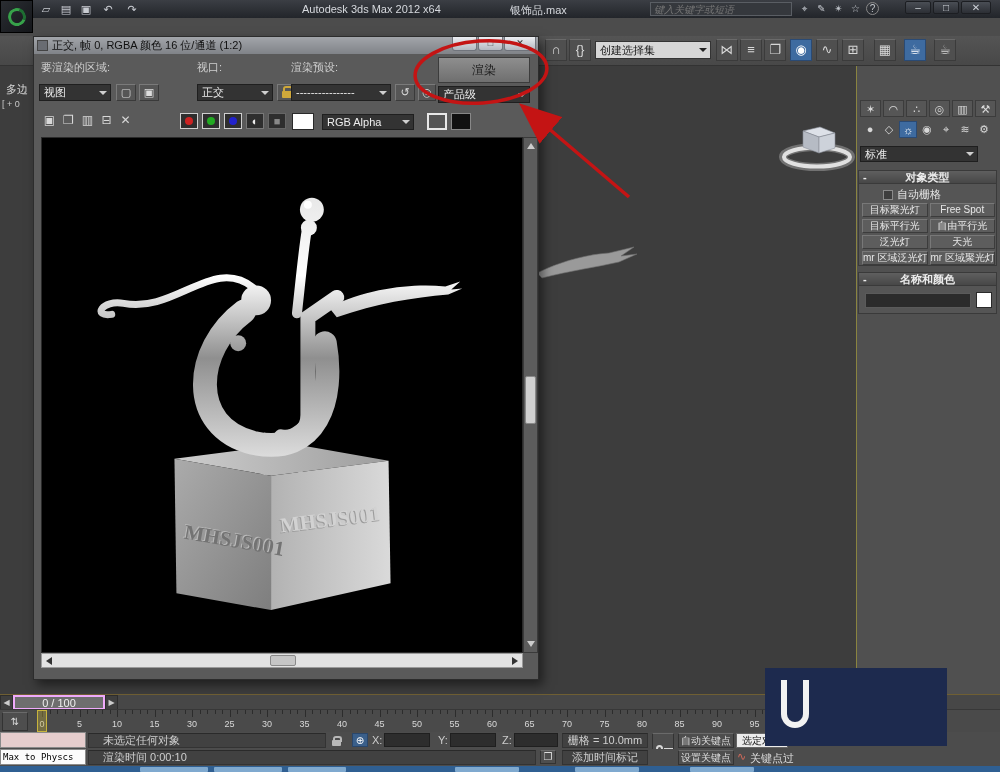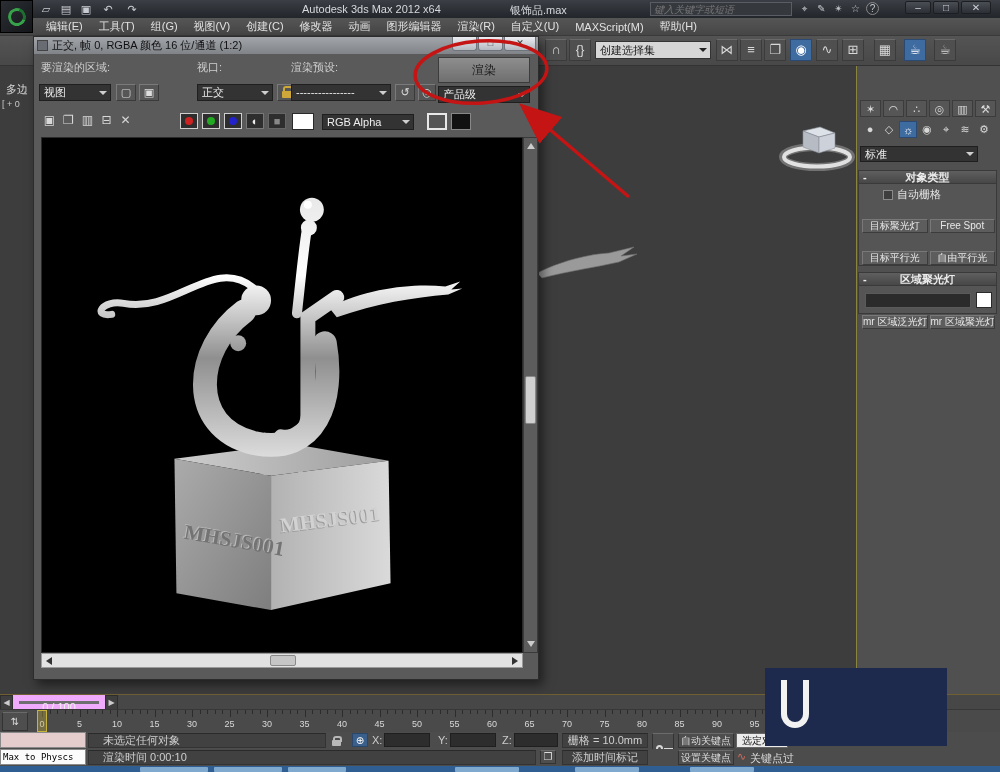--- a/index.html
+++ b/index.html
@@ -35,21 +35,21 @@
   
   #command-panel { left:857px; top:66px; width:143px; height:628px; background:#505050; z-index:1; }
   .cp-tab { top:34px; width:21px; height:17px; text-align:center; line-height:16px; color:#d8d8d8; font-size:11px; background:#565656; border:1px solid #3c3c3c; }
   .cp-cat { top:55px; width:18px; height:17px; text-align:center; line-height:16px; color:#d8d8d8; font-size:11px; }
   .cp-cat.active { background:#3e6ba0; border:1px solid #2a4a74; color:#fff; }
   .dark-dd { background:#333; border:1px solid #1f1f1f; color:#eee; line-height:14px; padding:0 4px; }
   .rollout { background:#555; border:1px solid #3a3a3a; }
   .rollout-head { height:13px; background:linear-gradient(#5f5f5f,#474747); border-bottom:1px solid #3a3a3a; color:#ececec; font-weight:bold; text-align:center; font-size:11px; line-height:13px; position:relative; }
   .rollout-head .minus { position:absolute; left:4px; top:0; font-weight:bold; }
   #objtype-grid { position:absolute; left:3px; top:32px; width:133px; display:grid; grid-template-columns:1fr 1fr; gap:2px; }
-  .cp-btn { height:14px; background:#5d5d5d; border:1px solid #3c3c3c; border-top-color:#787878; border-left-color:#787878; color:#e8e8e8; font-size:10px; text-align:center; line-height:12px; overflow:hidden; white-space:nowrap;margin-top:16px; }
+  .cp-btn { height:14px; background:#5d5d5d; border:1px solid #3c3c3c; border-top-color:#787878; border-left-color:#787878; color:#e8e8e8; font-size:10px; text-align:center; line-height:12px; overflow:hidden; white-space:nowrap; }
   .checkbox { display:inline-block; width:10px; height:10px; background:#3e3e3e; border:1px solid #8a8a8a; vertical-align:-2px; margin-right:4px; }
 
   
   #rfw { left:33px; top:36px; width:506px; height:644px; background:#5a5a5a; border:1px solid #2c2c2c; box-shadow:4px 5px 10px rgba(0,0,0,.5); z-index:10; }
   #rfw-titlebar { left:0; top:0; width:504px; height:17px; background:linear-gradient(#a2a5aa,#808388); color:#111; font-size:11px; line-height:16px; }
   .rfw-winbtn { top:0; height:14px; background:linear-gradient(#eceef2,#b4b8c0); border:1px solid #70747c; border-top:none; border-radius:0 0 3px 3px; color:#333; font-size:9px; text-align:center; line-height:13px; }
   .rfw-label { color:#cfcfcf; }
   .rfw-btn { background:#565656; border:1px solid #3a3a3a; border-top-color:#7a7a7a; border-left-color:#7a7a7a; color:#ddd; text-align:center; }
   #render-btn { left:404px; top:20px; width:92px; height:26px; background:linear-gradient(#8e8e8e,#6f6f6f); border:1px solid #3c3c3c; color:#1e1e1e; font-size:12px; text-align:center; line-height:24px; }
   .chan-btn { top:76px; width:18px; height:16px; background:#2e2e2e; border:1px solid #cfcfcf; text-align:center; line-height:14px; }
@@ -62,21 +62,21 @@
 
   .mini-lock { position:relative; display:inline-block; width:10px; height:7px; background:#cfa83a; border-radius:1px; }
   .mini-lock:before { content:""; position:absolute; top:-5px; left:1px; width:6px; height:5px; border:2px solid #cfa83a; border-bottom:none; border-radius:3px 3px 0 0; }
   .gray-lock { position:relative; display:inline-block; width:9px; height:6px; background:#b8b8b8; border-radius:1px; }
   .gray-lock:before { content:""; position:absolute; top:-4px; left:1px; width:5px; height:4px; border:2px solid #b8b8b8; border-bottom:none; border-radius:3px 3px 0 0; }
   .key-shape { position:relative; display:inline-block; width:7px; height:7px; border:2px solid #d8d8d8; border-radius:50%; }
   .key-shape:before { content:""; position:absolute; left:6px; top:1px; width:9px; height:2px; background:#d8d8d8; }
 
   
   #timeline-row { left:0; top:694px; width:1000px; height:15px; background:#474747; border-top:1px solid #6f5f33; z-index:5; }
-  #frame-box { left:13px; top:0; width:92px; height:15px; background:#6e6e6e; border:6px solid #f0abfc; color:#f0f0f0; text-align:center; line-height:13px; }
+  #frame-box { left:13px; top:0; width:92px; height:15px; background:#6e6e6e; border:2px solid #f0abfc; color:#f0f0f0; text-align:center; line-height:13px; }
   .tl-arrow { top:0; width:13px; height:15px; background:#3f3f3f; border:1px solid #2e2e2e; color:#ccc; font-size:8px; text-align:center; line-height:14px; }
   #trackbar { left:0; top:709px; width:1000px; height:23px; background:#4a4a4a; border-top:1px solid #383838; overflow:hidden; z-index:5; }
   .tick { position:absolute; top:0; width:1px; height:4px; background:#2c2c2c; }
   .tick.major { height:7px; }
   .tick-label { position:absolute; top:9px; transform:translateX(-50%); font-size:9px; color:#d8d8d8; }
   #frame-marker { left:37px; top:0; width:10px; height:22px; background:rgba(195,175,60,.35); border:1px solid #c8b43c; }
   #status-a { left:0; top:732px; width:1000px; height:17px; background:#4c4c4c; z-index:5; }
   #status-b { left:0; top:749px; width:1000px; height:17px; background:#4c4c4c; z-index:5; }
   .inset { background:#414141; border:1px solid #333; border-top-color:#2a2a2a; color:#cfcfcf; line-height:13px; padding:0 14px; }
   .sb-btn { background:#4e4e4e; border:1px solid #333; border-top-color:#6a6a6a; color:#ddd; text-align:center; line-height:13px; font-size:10px; }
@@ -113,34 +113,20 @@
     <span class="abs tb-mini" style="left:797px">⌖</span>
     <span class="abs tb-mini" style="left:814px">✎</span>
     <span class="abs tb-mini" style="left:831px">✴</span>
     <span class="abs tb-mini" style="left:848px">☆</span>
     <span class="abs tb-mini" style="left:866px;border:1px solid #888;border-radius:50%;width:13px;height:13px;line-height:11px">?</span>
     <span class="abs win-btn" style="left:905px;width:26px">–</span>
     <span class="abs win-btn" style="left:933px;width:26px">□</span>
     <span class="abs win-btn" style="left:961px;width:30px">✕</span>
   </div>
 
-  <div id="menubar" class="abs">
-      <span class="menu-item">编辑(E)</span>
-      <span class="menu-item">工具(T)</span>
-      <span class="menu-item">组(G)</span>
-      <span class="menu-item">视图(V)</span>
-      <span class="menu-item">创建(C)</span>
-      <span class="menu-item">修改器</span>
-      <span class="menu-item">动画</span>
-      <span class="menu-item">图形编辑器</span>
-      <span class="menu-item">渲染(R)</span>
-      <span class="menu-item">自定义(U)</span>
-      <span class="menu-item">MAXScript(M)</span>
-      <span class="menu-item">帮助(H)</span>
-    </div>
   <div id="app-logo" class="abs">
       <span class="swirl"></span>
     </div>
 
   <div id="main-toolbar" class="abs">
     <div class="abs tool-btn" style="left:545px">∩</div>
     <div class="abs tool-btn" style="left:569px">{}</div>
     <div class="abs tool-dd" style="left:595px;width:116px">
       <span>创建选择集</span>
       <span class="dd-arrow"></span>
@@ -211,21 +197,21 @@
           <div class="cp-btn">泛光灯</div>
           <div class="cp-btn">天光</div>
           <div class="cp-btn">mr 区域泛光灯</div>
           <div class="cp-btn">mr 区域聚光灯</div>
         </div>
     </div>
 
     <div class="abs rollout" style="left:1px;top:206px;width:139px;height:42px">
       <div class="rollout-head">
         <span class="minus">-</span>
-        <span>区域聚光灯</span>
+        <span>名称和颜色</span>
       </div>
       <div class="abs" style="left:6px;top:20px;width:106px;height:15px;background:#2b2b2b;border:1px solid #5a5a5a"></div>
       <div class="abs" style="left:117px;top:19px;width:16px;height:16px;background:#fff;border:1px solid #2a2a2a"></div>
     </div>
   </div>
 
   <div id="rfw" class="abs">
     <div id="rfw-titlebar" class="abs">
       <span class="abs" style="left:3px;top:3px;width:11px;height:11px;background:#5f6putt267;border:1px solid #444;background:#696c72"></span>
       <span class="abs" style="left:18px">正交, 帧 0, RGBA 颜色 16 位/通道 (1:2)</span>

